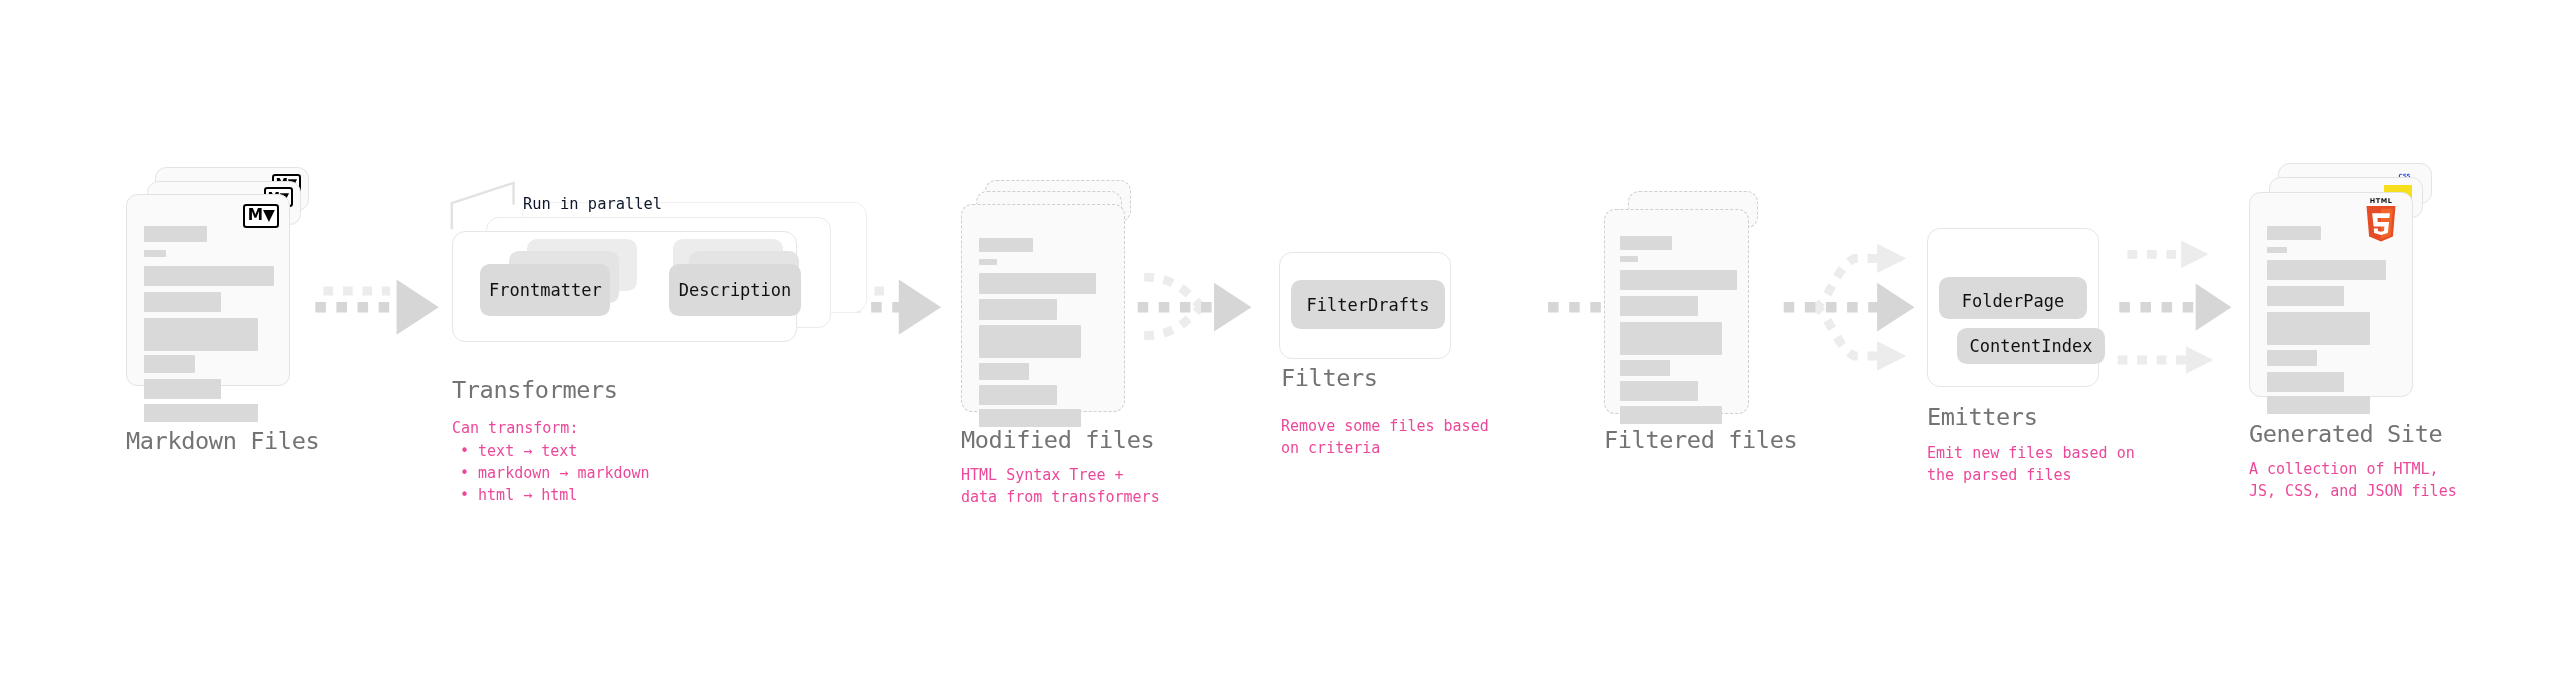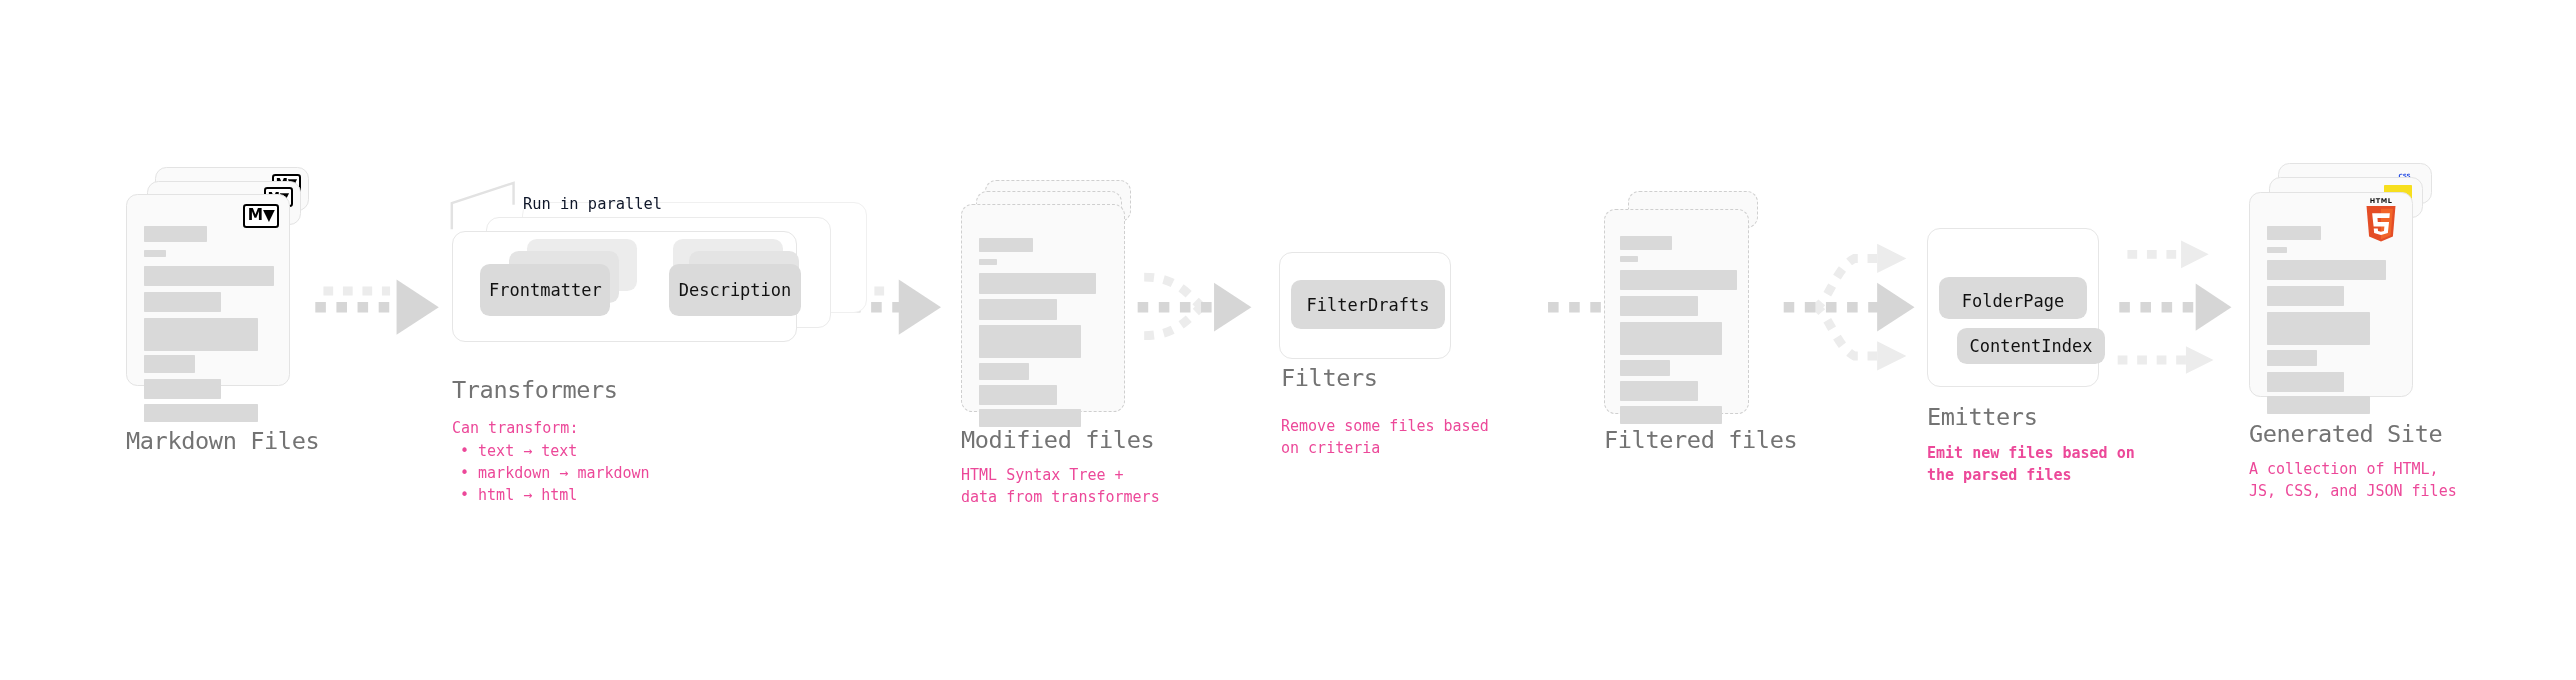--- a/index.html
+++ b/index.html
@@ -273,21 +273,21 @@
       <div class="skel" style="left:15.4px; top:196px; width:102px; height:18px;"></div>
     </div>
   </div>
   <div class="title" style="left:1604px; top:426px;">Filtered files</div>
 
   <div class="group" style="left:1927px; top:228px; width:172px; height:159px;"></div>
   <div class="chip" style="left:1939px; top:245px; width:148px; height:36px;margin-top:32px;">ContentPage</div>
   <div class="chip" style="left:1939px; top:283px; width:148px; height:36px;">FolderPage</div>
   <div class="chip" style="left:1939px; top:328px; width:148px; height:36px;margin-left:18px;">ContentIndex</div>
   <div class="title" style="left:1927px; top:403px;">Emitters</div>
-  <div class="subtitle" style="left:1927px; top:443px;font-weight:bold;">Emit new files based on
+  <div class="subtitle" style="left:1927px; top:443px;">Emit new files based on
 the parsed files</div>
 
   <div class="node" style="left:2249px; top:163px;">
 
     <div class="stackcard" style="left:29px; top:0px; width:154px; height:41px;"></div>
     <div style="position:absolute; left:145px; top:9.8px; width:21px; height:13px; display:flex; flex-direction:column; align-items:center; justify-content:flex-end;">
       <span style="font-family:'DejaVu Sans','Liberation Sans',sans-serif; font-size:5.7px; font-weight:bold; color:#264de4; line-height:1;">CSS</span>
       <span style="display:block; width:21px; height:4.9px; background:#2965f1; margin-top:0.8px;"></span>
     </div>
 

